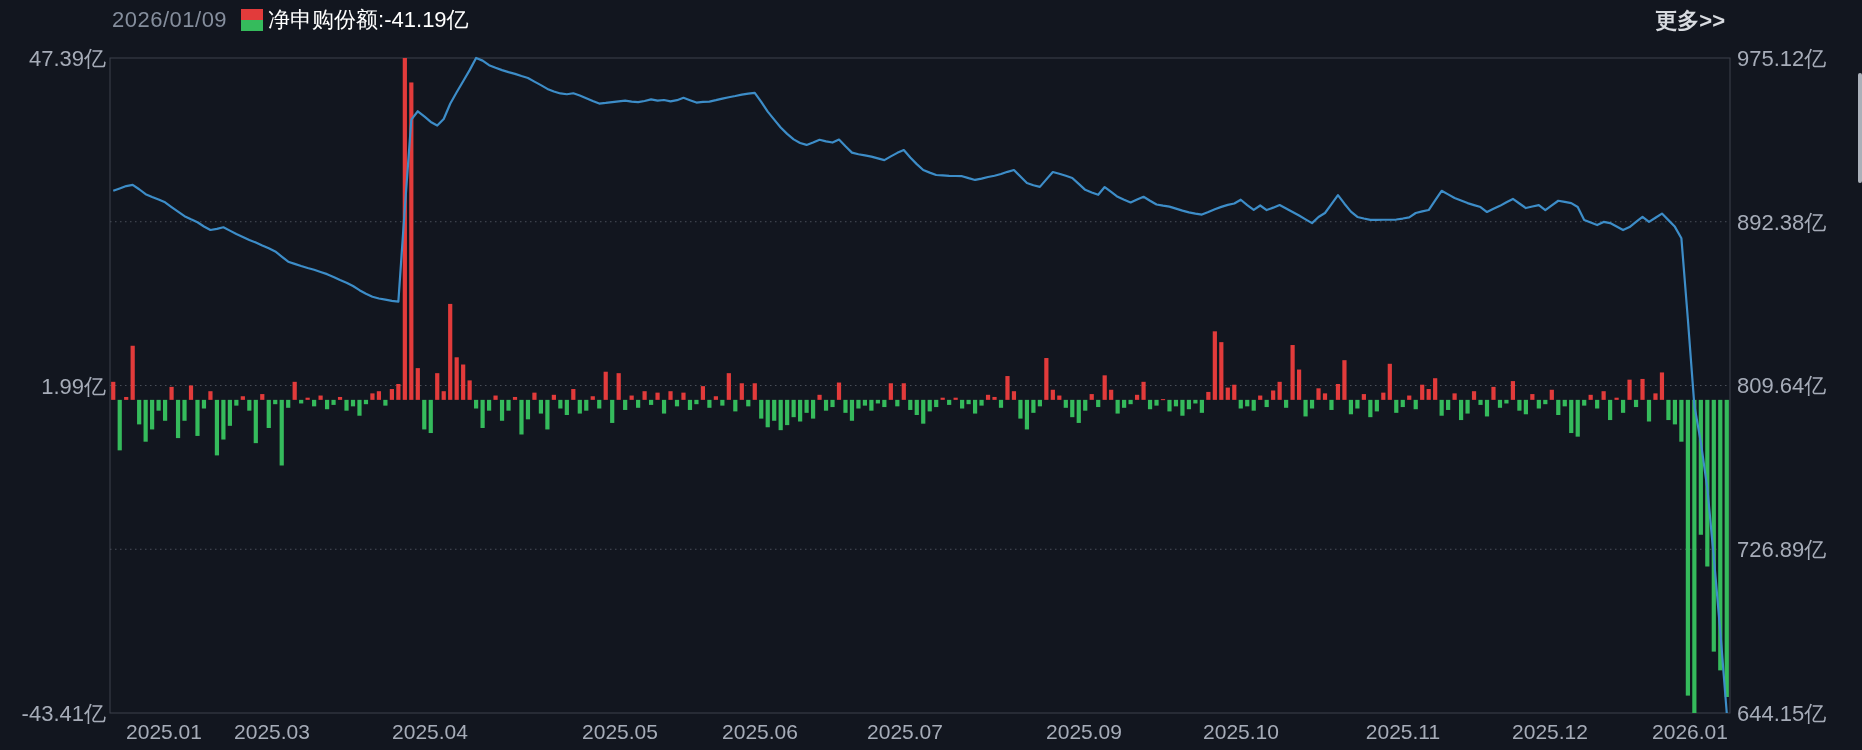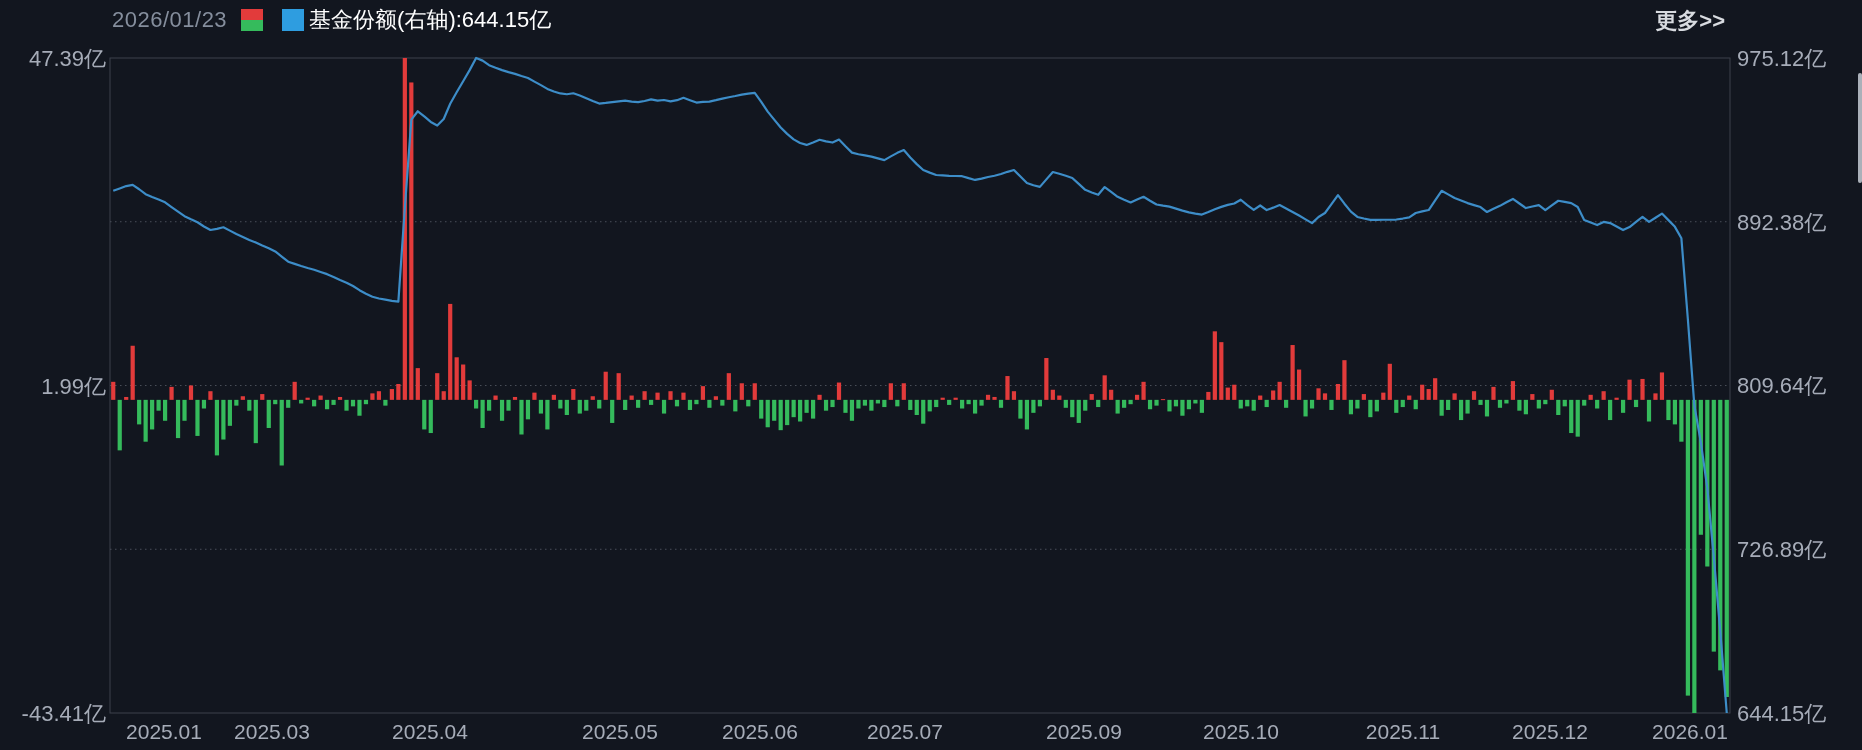--- a/index.html
+++ b/index.html
@@ -16,33 +16,30 @@
   svg.chart{position:absolute;left:0;top:0;}
   .scroll-thumb{position:absolute;right:0;width:4px;border-radius:2px;background:#aab0b9;}
   text{font-family:"Liberation Sans",sans-serif;}
 </style>
 </head>
 <body>
 
 <div class="page" style="background: rgb(18, 22, 31);">
 
   <div class="header">
-    <span class="date" style="color: rgb(133, 142, 157);">2026/01/23</span>
+    <span class="date" style="color: rgb(133, 142, 157);">2026/01/09</span>
 
     <span class="legend-item">
       <span class="marker split">
         <span class="half" style="background: rgb(226, 59, 59);"></span>
         <span class="half" style="background: rgb(53, 187, 92);"></span>
       </span>
+      <span class="legend-text">净申购份额:-41.19亿</span>
     </span>
 
-    <span class="legend-item">
-      <span class="marker" style="background: rgb(46, 157, 224);"></span>
-      <span class="legend-text">基金份额(右轴):644.15亿</span>
-    </span>
 
     <a class="more">更多&gt;&gt;</a>
   </div>
 
   <svg class="chart" width="1862" height="750" viewBox="0 0 1862 750">
       <rect x="110" y="58" width="1620" height="655" fill="none" stroke="#3c414c" stroke-width="1"></rect>
       <line x1="110" y1="221.74505242166964" x2="1730" y2="221.74505242166964" stroke="#4a4f5a" stroke-width="1" stroke-dasharray="1.5 3.5"></line>
       <line x1="110" y1="385.4901048433393" x2="1730" y2="385.4901048433393" stroke="#4a4f5a" stroke-width="1" stroke-dasharray="1.5 3.5"></line>
       <line x1="110" y1="549.2549475783304" x2="1730" y2="549.2549475783304" stroke="#4a4f5a" stroke-width="1" stroke-dasharray="1.5 3.5"></line>
       <text x="1737" y="66" fill="#a6acb8" font-size="22">975.12亿</text>

